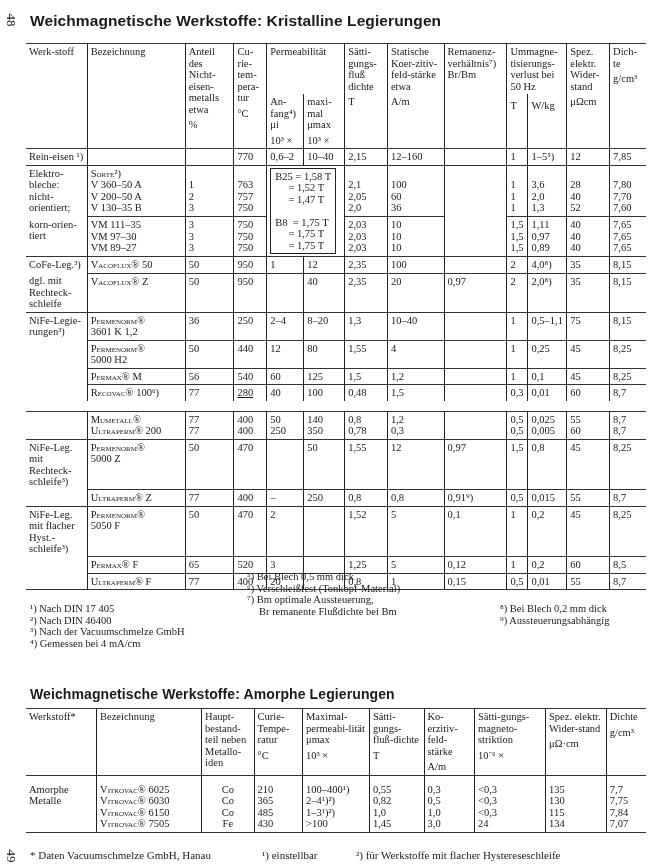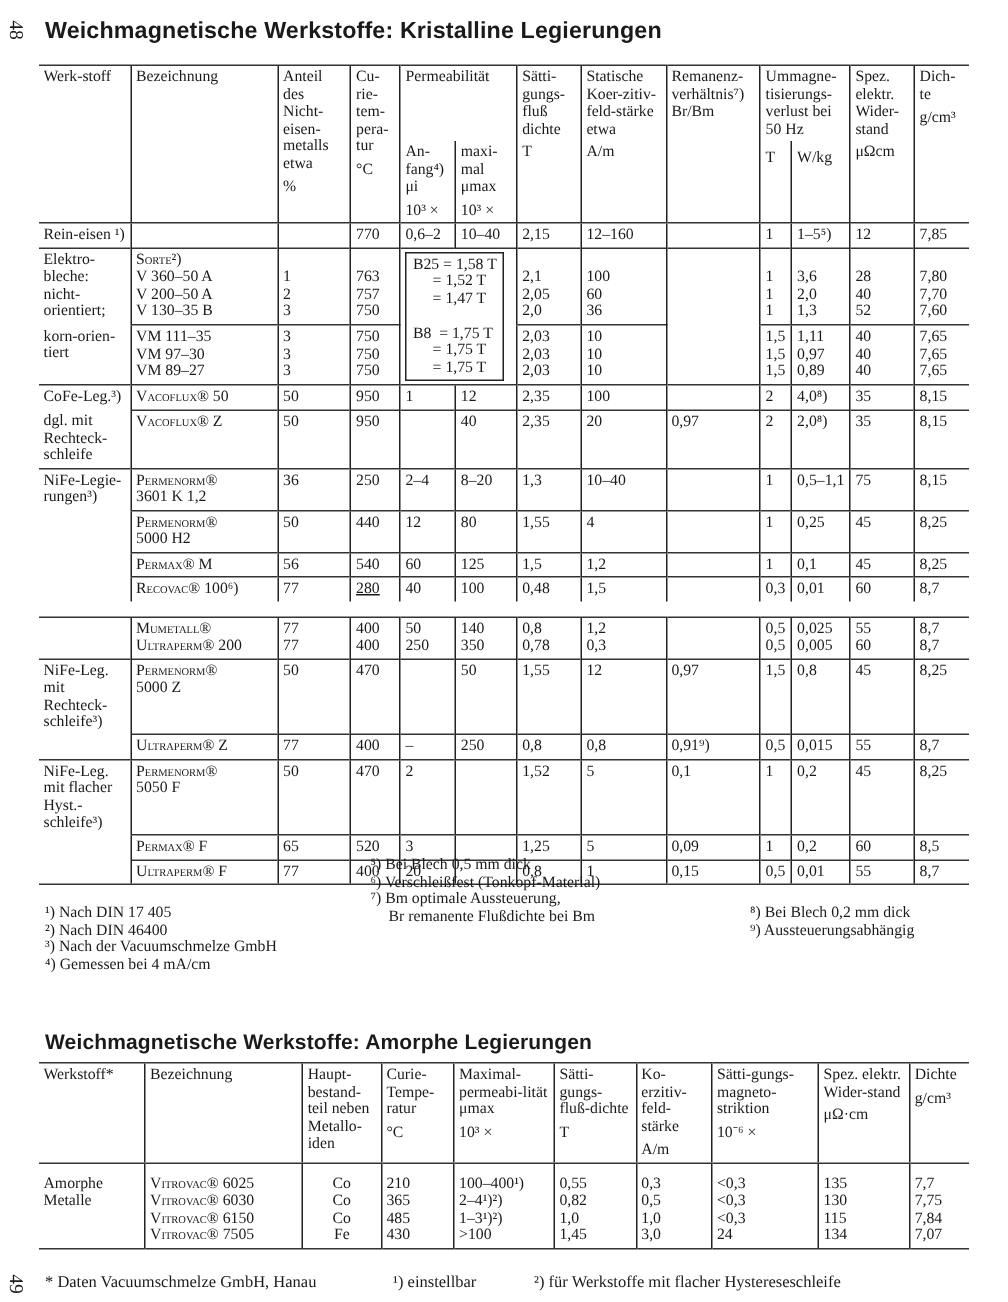--- a/index.html
+++ b/index.html
@@ -323,21 +323,21 @@
       </tr>
       <tr class="sub">
         <td style="white-space: pre-line;"></td>
         <td class="sb sc" style="white-space: pre-line;">Permax® F</td>
         <td class="sb" style="white-space: pre-line;">65</td>
         <td class="sb" style="white-space: pre-line;">520</td>
         <td class="sb" style="white-space: pre-line;">3</td>
         <td class="sb" style="white-space: pre-line;"></td>
         <td class="sb" style="white-space: pre-line;">1,25</td>
         <td class="sb" style="white-space: pre-line;">5</td>
-        <td class="sb" style="white-space: pre-line;">0,09</td>
+        <td class="sb" style="white-space: pre-line;">0,12</td>
         <td class="sb" style="white-space: pre-line;">1</td>
         <td class="sb" style="white-space: pre-line;">0,2</td>
         <td class="sb" style="white-space: pre-line;">60</td>
         <td class="sb" style="white-space: pre-line;">8,5</td>
       </tr>
       <tr class="sub">
         <td style="white-space: pre-line;"></td>
         <td class="sb sc" style="white-space: pre-line;">Ultraperm® F</td>
         <td class="sb" style="white-space: pre-line;">77</td>
         <td class="sb" style="white-space: pre-line;">400</td>

